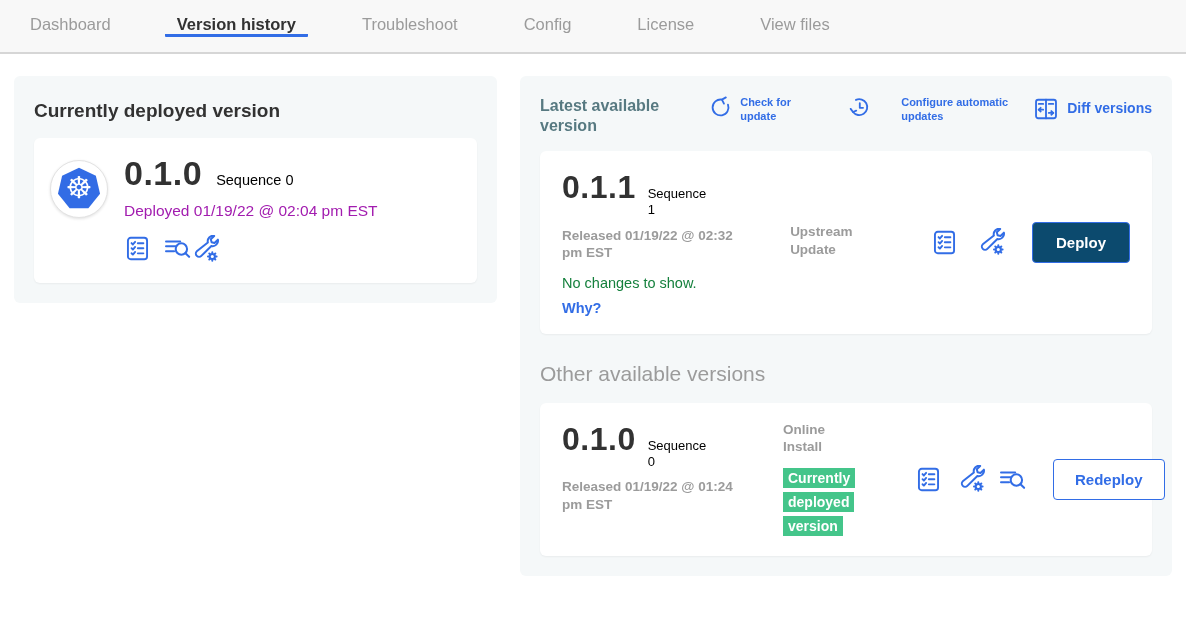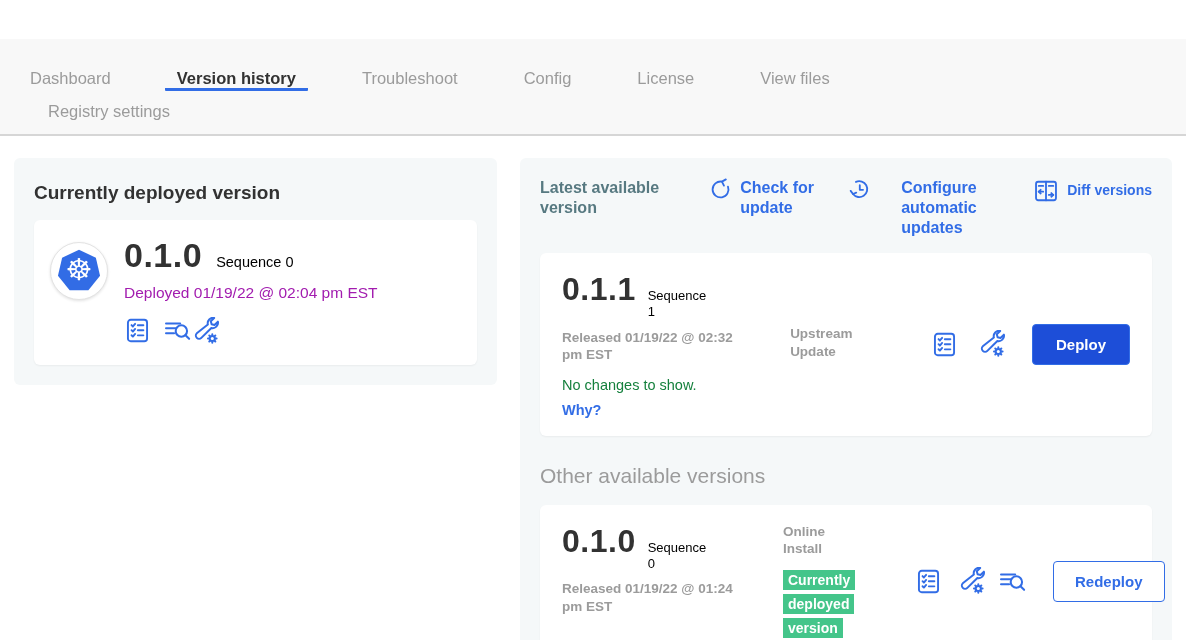--- a/index.html
+++ b/index.html
@@ -1,21 +1,21 @@
 <!DOCTYPE html>
 <html><head>
 <meta charset="utf-8">
 <style>
   * { margin:0; padding:0; box-sizing:border-box; }
   html,body { width:1186px; height:640px; overflow:hidden; background:#fff;
     font-family:"Liberation Sans", sans-serif; }
 
   
   .header { background:#f8f8f8; border-bottom:2px solid #d6d6d6; }
-  .nav-row1 { display:flex; align-items:flex-end; height:52px; padding-left:18px; gap:42px;margin-top:39px; }
+  .nav-row1 { display:flex; align-items:center; height:52px; padding-left:18px; gap:42px; }
   .nav-row2 { display:flex; align-items:center; height:43px; padding-left:36px; }
   .tab { display:flex; align-items:center; padding:0 12px; font-size:16.5px; font-weight:500;
     color:#9b9b9b; cursor:pointer; border-bottom:3px solid transparent; }
   .tab.active { color:#323232; font-weight:700; border-bottom:3px solid #326DE6; border-radius:0 0 1px 1px; }
 
   
   .main { display:flex; gap:23px; padding:22px 14px 0 14px; }
   .panel { background:#F5F8F9; border-radius:6px; padding:20px; }
   .left-panel { width:483px; align-self:flex-start; }
   .right-panel { width:652px; min-height:492px; }
@@ -33,21 +33,21 @@
   .version-big { font-size:34px; font-weight:700; color:#323232; letter-spacing:0.5px; }
   .seq { font-size:14.5px; color:#000000; }
   .deployed-line { font-size:15.5px; color:#a21caf; margin-top:9px; }
   .icon-row { display:flex; align-items:center; margin-top:14px; color:#326DE6; }
   .icon { display:inline-flex; cursor:pointer; }
 
   
   .latest-header { display:flex; align-items:flex-start; }
   .latest-heading { width:138px; font-size:16px; font-weight:700; color:#577981; line-height:1.25; }
   .hdr-action { display:flex; gap:8px; color:#326DE6; cursor:pointer; margin-left:34px; }
-  .hdr-action .lbl { font-size:16px; font-weight:700; line-height:1.25; }
+  .hdr-action .lbl { font-size:11px; font-weight:700; line-height:1.25; }
   .lbl-check { width:74px; }
   .lbl-config { width:132px;margin-left:22px; }
   .hdr-action.diff { margin-left:auto; align-items:center; }
   .hdr-action.diff .lbl { width:auto; white-space:nowrap; font-size:14px; }
 
   .ver-card { display:flex; padding:18px 22px; margin-top:15px;gap:46px; }
   .ver-col1 { width:192px; }
   .ver-col1 .version-big { font-size:32px; }
   .ver-col1 .seq { font-size:13px; line-height:1.25; width:62px; display:inline-block; }
   .released { font-size:13.5px; font-weight:700; color:#9b9b9b; line-height:1.3; margin-top:8px; width:175px; }
@@ -56,39 +56,36 @@
   .ver-col2 { width:100px; }
   .src-label { font-size:13.5px; font-weight:700; color:#9b9b9b; line-height:1.3; width:68px; }
   .col2-offset { margin-top:54px; }
   .badge-wrap { margin-top:10px; width:86px; line-height:1.5; }
   .badge { background:#44C58A; color:#fff; font-size:14px; font-weight:700; padding:2px 5px;
     -webkit-box-decoration-break:clone; box-decoration-break:clone; }
   .ver-col3 { margin-left:auto; display:flex; align-items:center; color:#326DE6; }
 
   .btn { border-radius:4px; font-size:15px; font-weight:700; cursor:pointer;
     font-family:"Liberation Sans", sans-serif; }
-  .btn-primary { background:#1d4ed8; color:#fff; border:1px solid #326DE6; padding:11px 23px; }
+  .btn-primary { background:#0c4a6e; color:#fff; border:1px solid #326DE6; padding:11px 23px; }
   .btn-outline { background:#fff; color:#326DE6; border:1px solid #326DE6; padding:11px 21px; }
 
   .other-heading { font-size:21px; font-weight:500; color:#9b9b9b; margin:28px 0 0 0; } .gap12 { width:12px; } .gap16 { width:16px; } .gap20 { width:20px; } .gap26 { width:26px; }
 </style>
 </head>
 <body>
 
 <div class="header">
   <div class="nav-row1">
     <div class="tab">Dashboard</div>
     <div class="tab active">Version history</div>
     <div class="tab">Troubleshoot</div>
     <div class="tab">Config</div>
     <div class="tab">License</div>
     <div class="tab">View files</div>
-  </div>
-  <div class="nav-row2">
-    <div class="tab">Registry settings</div>
   </div>
 </div>
 
 <div class="main">
 
   <div class="panel left-panel">
     <div class="cur-heading">Currently deployed version</div>
     <div class="card cur-card">
       <div class="k8s-circle">
         <svg viewBox="0 0 54 54" width="46" height="46">

